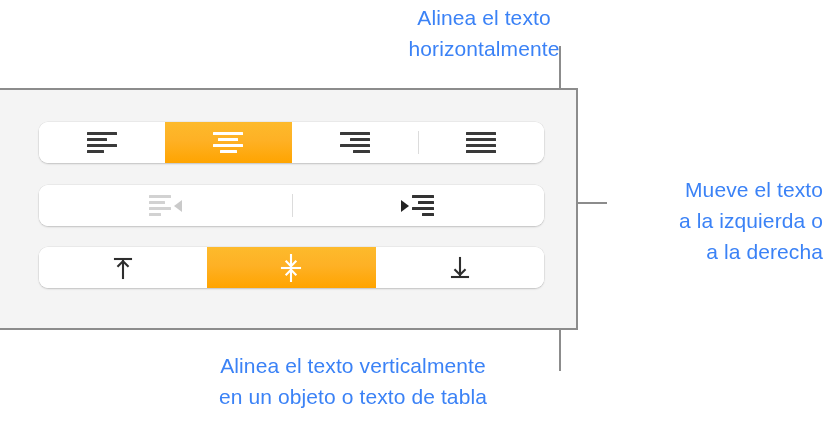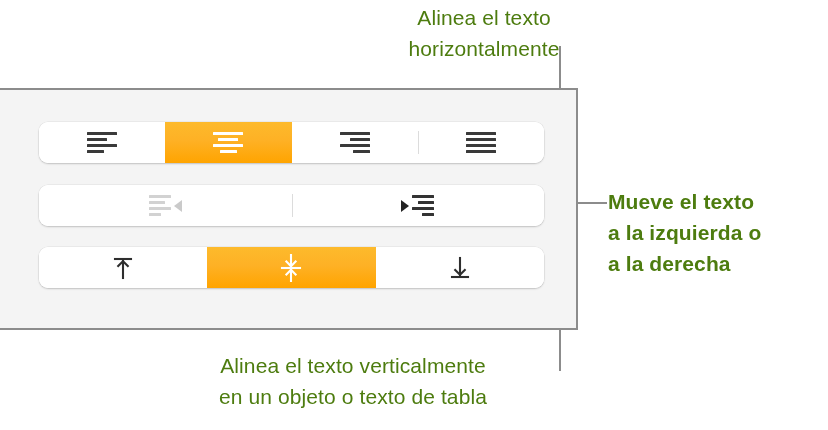--- a/index.html
+++ b/index.html
@@ -16,38 +16,37 @@
   }
 
   #stage {
     position: absolute;
     inset: 0;
   }
 
   
   .callout-text {
     position: absolute;
-    color: #4d7c0f;
+    color: #3b82f6;
     font-size: 21px;
     line-height: 31px;
     white-space: pre-line;
     letter-spacing: 0.1px;
   }
   #callout-top {
     left: 340px;
     top: 2px;
     width: 288px;
     text-align: center;
   }
   #callout-right {
     left: 608px;
-    top: 186px;
+    top: 174px;
     width: 215px;
-    text-align: left;
-    font-weight: bold;
+    text-align: right;
   }
   #callout-bottom {
     left: 148px;
     top: 350px;
     width: 410px;
     text-align: center;
   }
 
   
   .leader {

